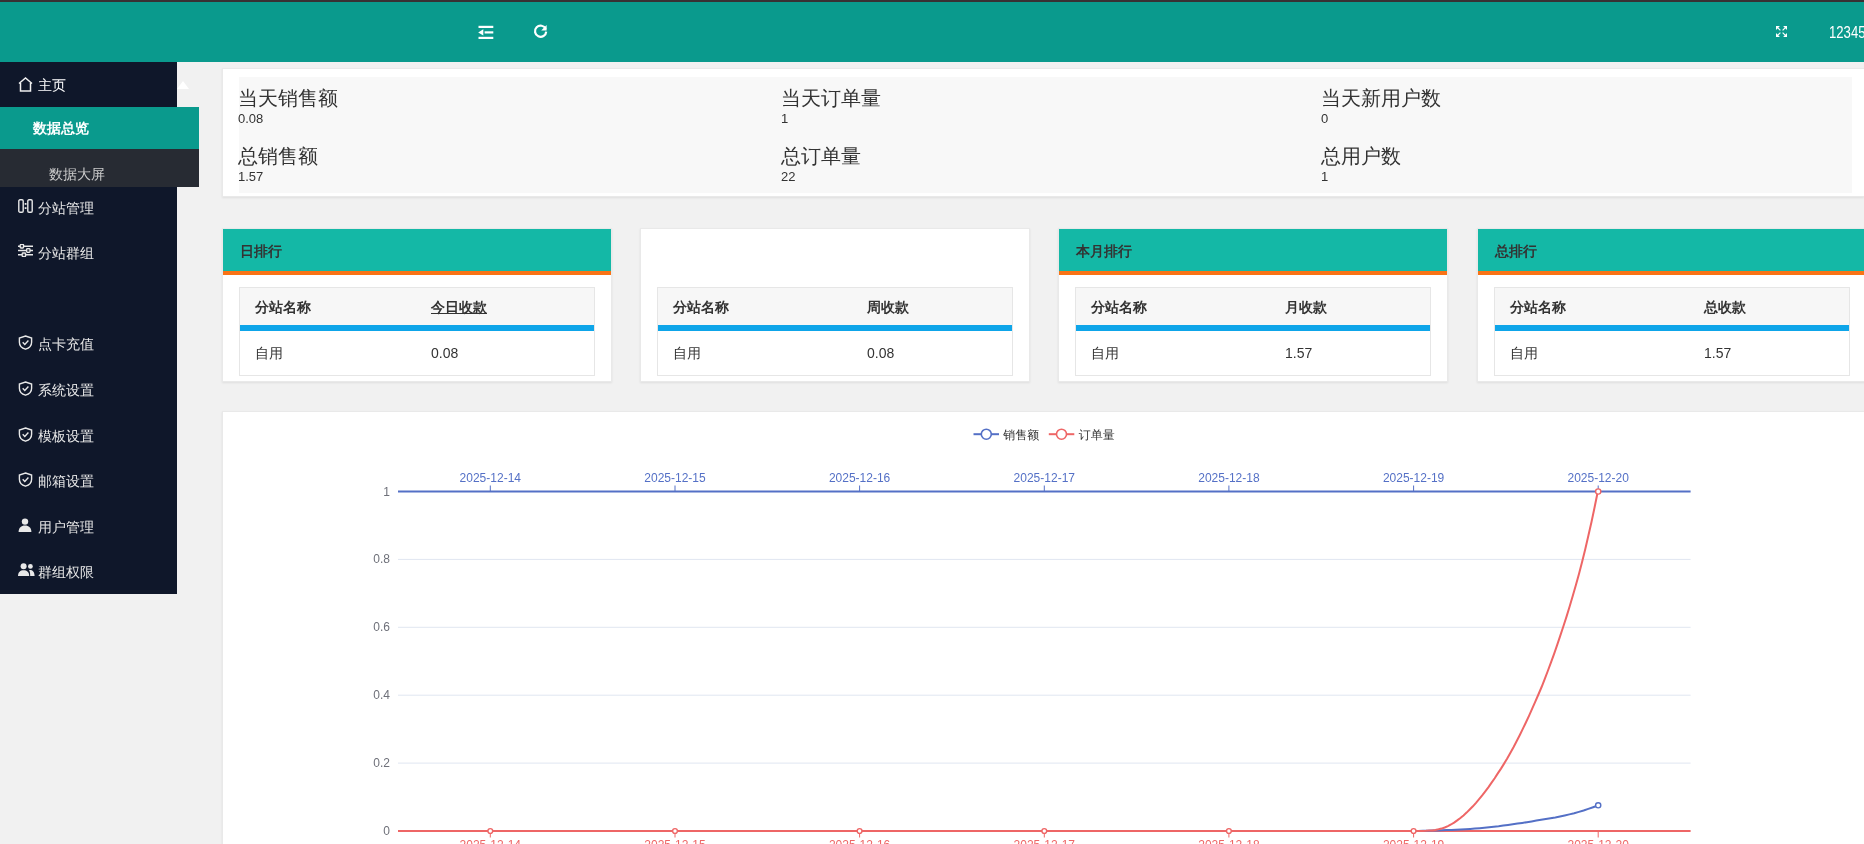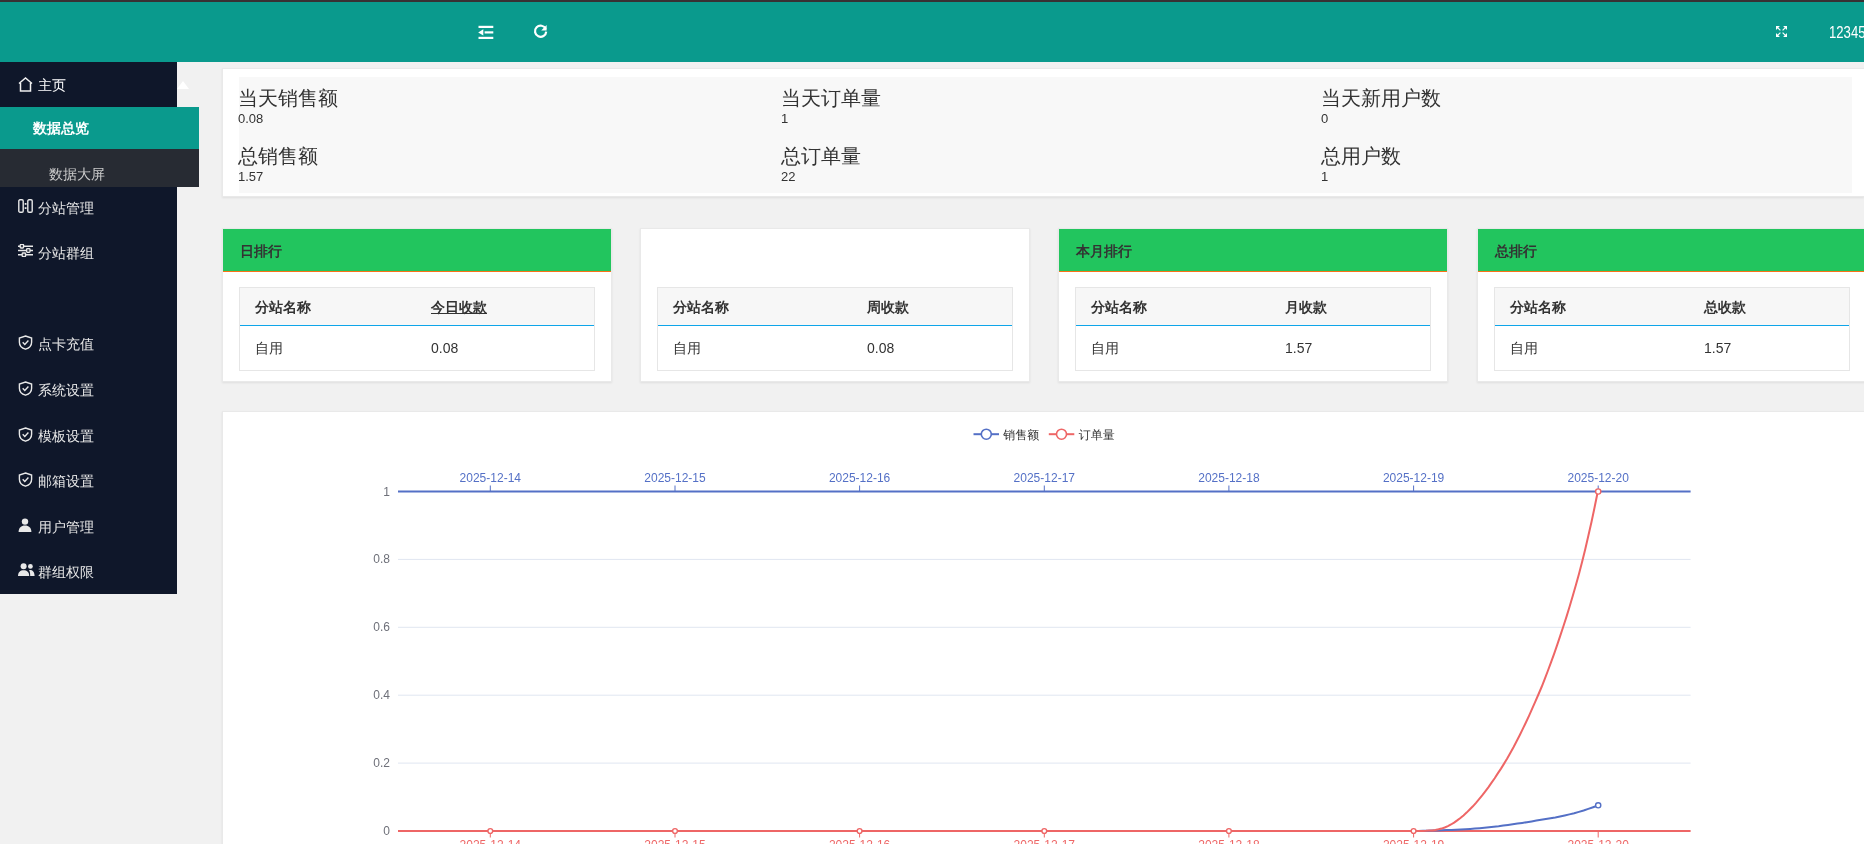--- a/index.html
+++ b/index.html
@@ -19,24 +19,24 @@
 .mitem .txt{position:absolute;left:38px;top:50%;margin-top:-8px;line-height:16px;}
 .mitem svg{position:absolute;left:18px;top:50%;margin-top:-9px;}
 .sub{position:absolute;left:0;width:199px;}
 
 .card{position:absolute;background:#fff;border:1px solid #e9e9e9;box-shadow:0 1px 2px rgba(0,0,0,.08);box-sizing:border-box;}
 #stats{left:222px;top:68px;width:1642px;height:129px;border-right:none;}
 #statsin{left:16px;top:8px;width:1613px;height:116px;background:#f8f8f8;}
 .slabel{position:absolute;font-size:20px;color:#333;}
 .sval{position:absolute;font-size:13px;color:#333;}
 .rcard{top:228px;width:390px;height:154px;}
-.rhead{position:absolute;left:0;top:0;right:0;height:42px;background:#22c55e;border-bottom:1px solid #f97316;}
+.rhead{position:absolute;left:0;top:0;right:0;height:42px;background:#14b8a6;border-bottom:4px solid #f97316;}
 .rhead b{position:absolute;left:17px;top:14px;font-size:14px;color:#333;}
 .rtable{position:absolute;left:16px;top:58px;width:356px;border:1px solid #e6e6e6;box-sizing:border-box;}
-.rth{position:relative;height:37px;background:#f7f7f7;border-bottom:1px solid #0ea5e9;}
+.rth{position:relative;height:37px;background:#f7f7f7;border-bottom:6px solid #0ea5e9;}
 .rtd{position:relative;height:44px;background:#fff;}
 .c1{position:absolute;left:15px;top:50%;margin-top:-8px;font-size:14px;line-height:16px;color:#333;}
 .c2{position:absolute;left:209px;top:50%;margin-top:-8px;font-size:14px;line-height:16px;color:#333;}
 .rth .c1,.rth .c2{font-weight:bold;}
 #chartcard{left:222px;top:411px;width:1642px;height:433px;border-right:none;border-bottom:none;}
 </style>
 </head>
 <body>
 <div class="abs" id="header">
   <div class="abs" id="title">妙文馆付费进群系统</div>

